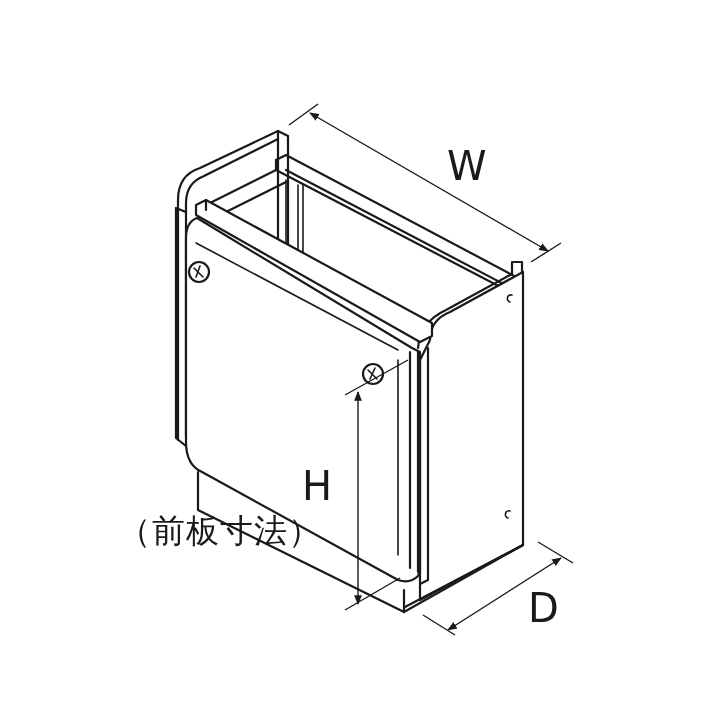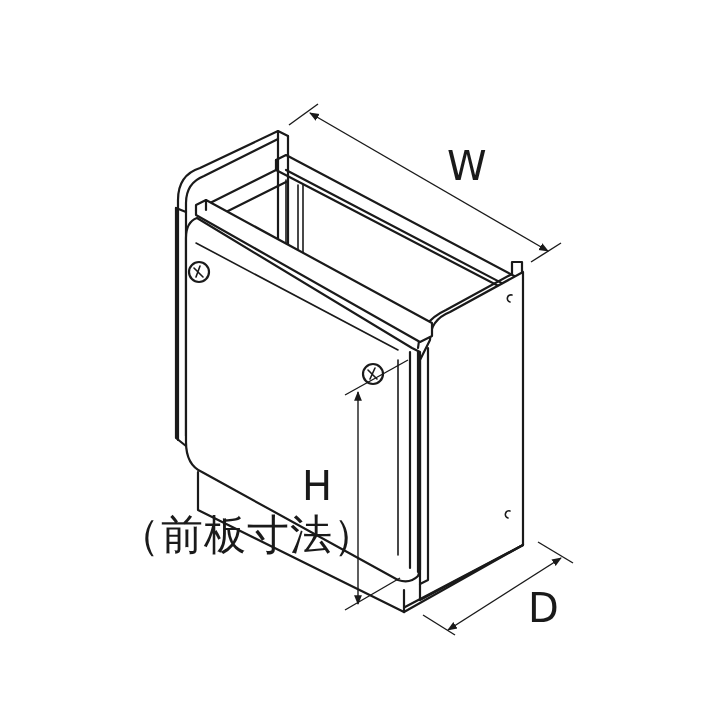--- a/index.html
+++ b/index.html
@@ -4,21 +4,21 @@
   <style>
     html, body { margin: 0; padding: 0; background: #ffffff; }
     body { width: 720px; height: 720px; position: relative; overflow: hidden; font-family: "DejaVu Sans", sans-serif; }
     svg { position: absolute; left: 0; top: 0; }
     .ln { fill: none; stroke: #1a1a1a; stroke-width: 2.2; stroke-linejoin: round; stroke-linecap: round; }
     .thin { fill: none; stroke: #1a1a1a; stroke-width: 1.6; stroke-linecap: round; }
     .dim { fill: none; stroke: #1a1a1a; stroke-width: 1.4; }
     .fillw { fill: #ffffff; stroke: #1a1a1a; stroke-width: 2.2; stroke-linejoin: round; }
     .label { position: absolute; color: #1a1a1a; font-family: "DejaVu Sans", sans-serif; line-height: 1; }
     .label-big { font-size: 40px; font-weight: 400; }
-    .label-jp { font-size: 42px; letter-spacing: 1px; }
+    .label-jp { font-size: 33px; letter-spacing: 1px; }
   </style>
 </head>
 <body>
 
 <svg width="720" height="720" viewBox="0 0 720 720" xmlns="http://www.w3.org/2000/svg">
   <defs>
     <marker id="arr" viewBox="0 0 10 10" refX="9" refY="5" markerWidth="7" markerHeight="7" orient="auto-start-reverse">
       <path d="M0,1 L10,5 L0,9 z" fill="#1a1a1a"></path>
     </marker>
   </defs>

